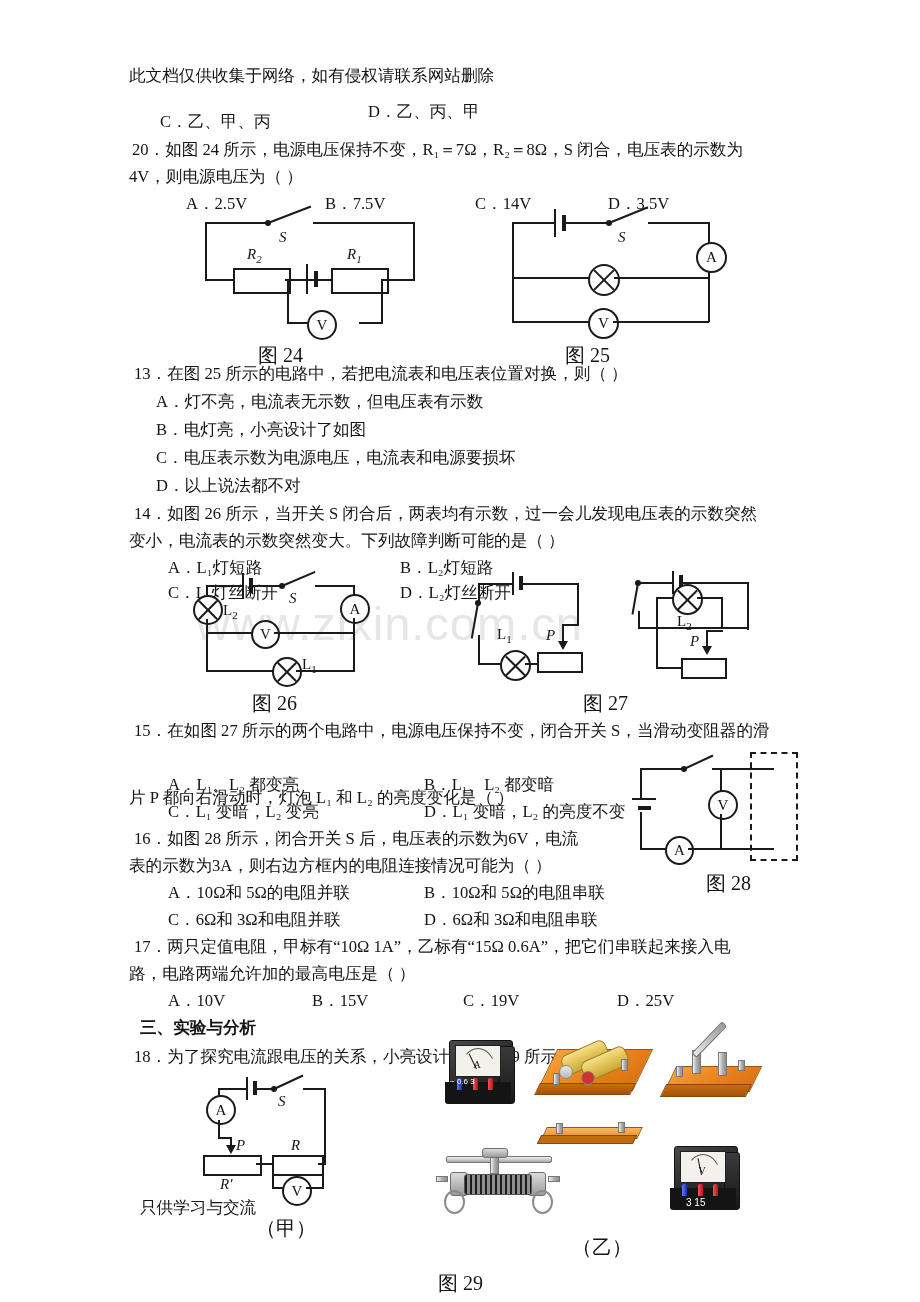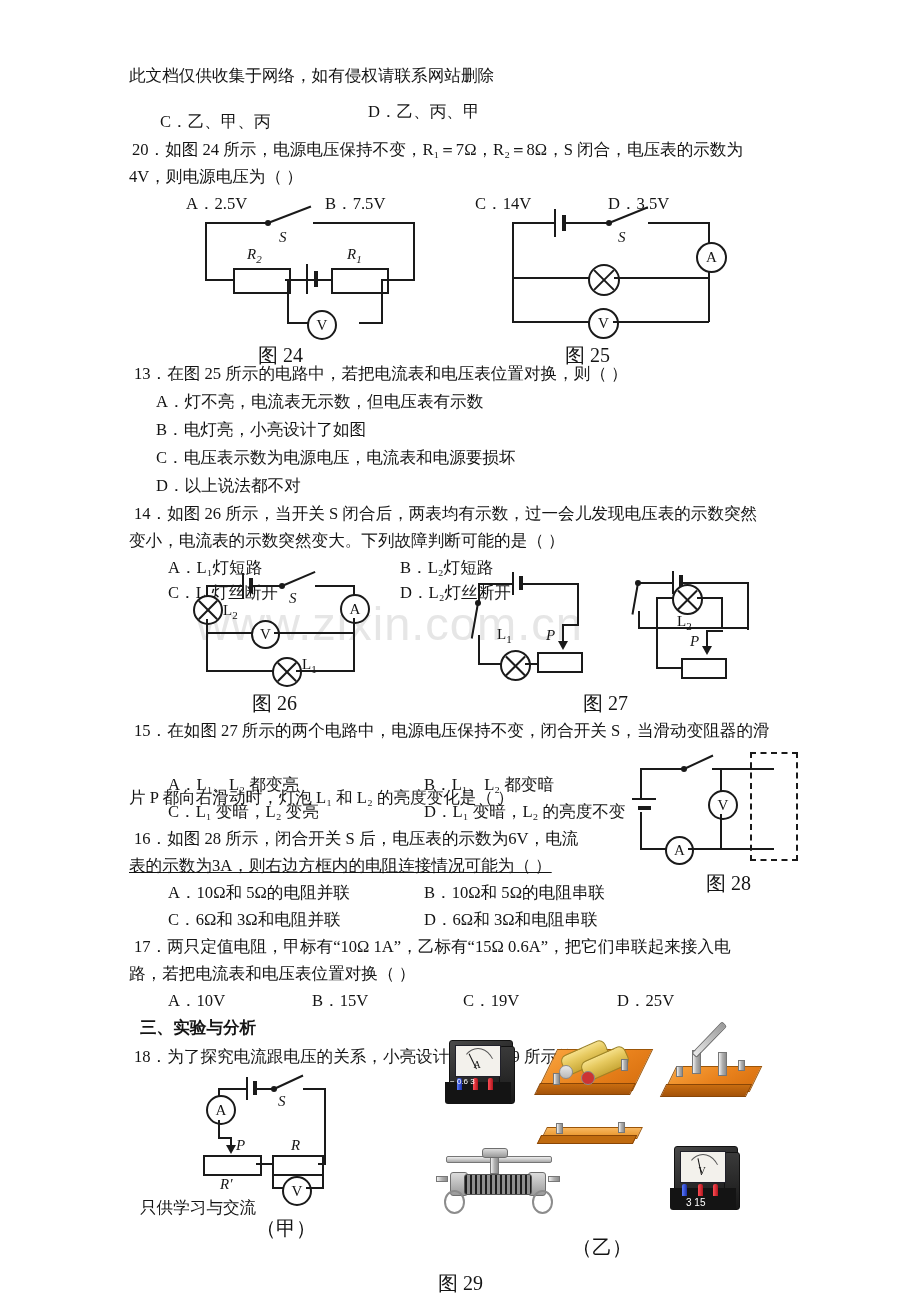--- a/index.html
+++ b/index.html
@@ -454,21 +454,21 @@
   <div class="cap" style="left:583px; top:690px;">图 27</div>
 
   <div class="t fs17" style="left:134px; top:723px;">15．在如图 27 所示的两个电路中，电源电压保持不变，闭合开关 S，当滑动变阻器的滑</div>
   <div class="t fs17" style="left:129px; top:750px;margin-top:40px;">片 P 都向右滑动时，灯泡 L₁ 和 L₂ 的亮度变化是（      ）</div>
   <div class="t fs17" style="left:168px; top:777px;">A．L₁、L₂ 都变亮</div>
   <div class="t fs17" style="left:424px; top:777px;">B．L₁、L₂ 都变暗</div>
   <div class="t fs17" style="left:168px; top:804px;">C．L₁ 变暗，L₂ 变亮</div>
   <div class="t fs17" style="left:424px; top:804px;">D．L₁ 变暗，L₂ 的亮度不变</div>
 
   <div class="t fs17" style="left:134px; top:831px;">16．如图 28 所示，闭合开关 S 后，电压表的示数为6V，电流</div>
-  <div class="t fs17" style="left:129px; top:858px;text-decoration:underline;">表的示数为3A，则右边方框内的电阻连接情况可能为（      ）</div>
+  <div class="t fs17" style="left:129px; top:858px;">表的示数为3A，则右边方框内的电阻连接情况可能为（      ）</div>
   <div class="t fs17" style="left:168px; top:885px;">A．10Ω和 5Ω的电阻并联</div>
   <div class="t fs17" style="left:424px; top:885px;">B．10Ω和 5Ω的电阻串联</div>
   <div class="t fs17" style="left:168px; top:912px;">C．6Ω和 3Ω和电阻并联</div>
   <div class="t fs17" style="left:424px; top:912px;">D．6Ω和 3Ω和电阻串联</div>
 
   <div class="cir" style="left:640px; top:760px; width:140px; height:100px;">
 
      <div class="wire wh" style="left:0px; top:8px; width:43px;"></div>
      <div class="swdot" style="left:41px; top:6px;"></div>
      <div class="swarm" style="left:44px; top:8px; width:32px; transform:rotate(-25deg);"></div>
@@ -491,21 +491,21 @@
      <div class="meter" style="left:68px; top:30px; width:26px; height:26px;">
         <span>V</span>
      </div>
      <div class="wire wv" style="left:80px; top:54px; height:35px;"></div>
 
      <div class="dashbox" style="left:110px; top:-8px; width:44px; height:105px;"></div>
   </div>
   <div class="cap" style="left:706px; top:870px;text-align:right;">图 28</div>
 
   <div class="t fs17" style="left:134px; top:939px;">17．两只定值电阻，甲标有“10Ω  1A”，乙标有“15Ω  0.6A”，把它们串联起来接入电</div>
-  <div class="t fs17" style="left:129px; top:966px;">路，若把电流表和电压表位置对换（      ）</div>
+  <div class="t fs17" style="left:129px; top:966px;">路，电路两端允许加的最高电压是（      ）</div>
   <div class="t fs17" style="left:168px; top:993px;">A．10V</div>
   <div class="t fs17" style="left:312px; top:993px;">B．15V</div>
   <div class="t fs17" style="left:463px; top:993px;">C．19V</div>
   <div class="t fs17" style="left:617px; top:993px;">D．25V</div>
 
   <div class="t fs17 bold" style="left:140px; top:1020px;">三、实验与分析</div>
   <div class="t fs17" style="left:134px; top:1049px;">18．为了探究电流跟电压的关系，小亮设计了如图 29 所示的电路图.</div>
 
   <div class="cir" style="left:196px; top:1088px; width:130px; height:118px;">
 

